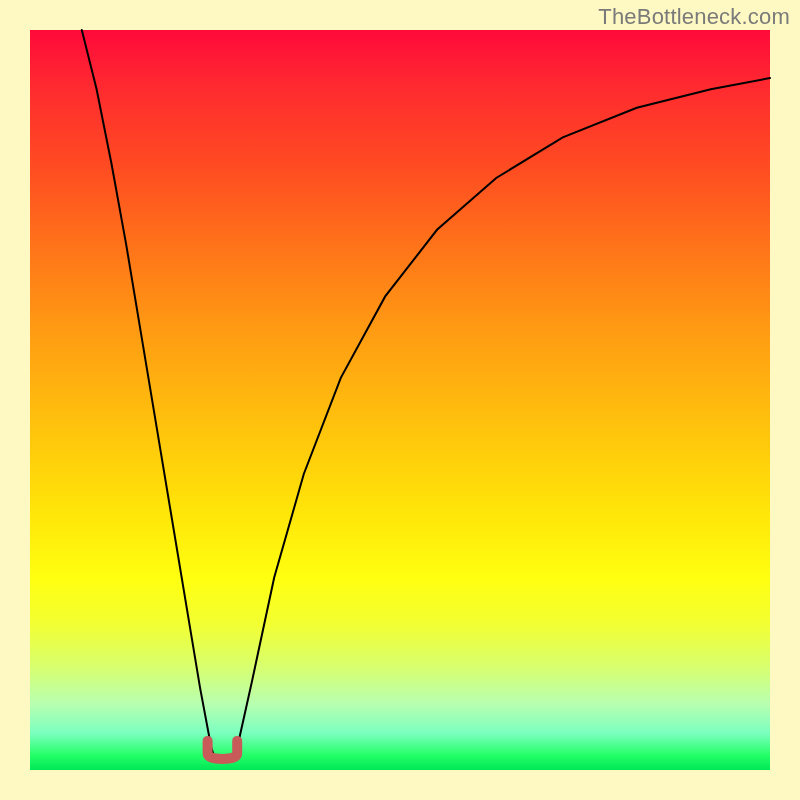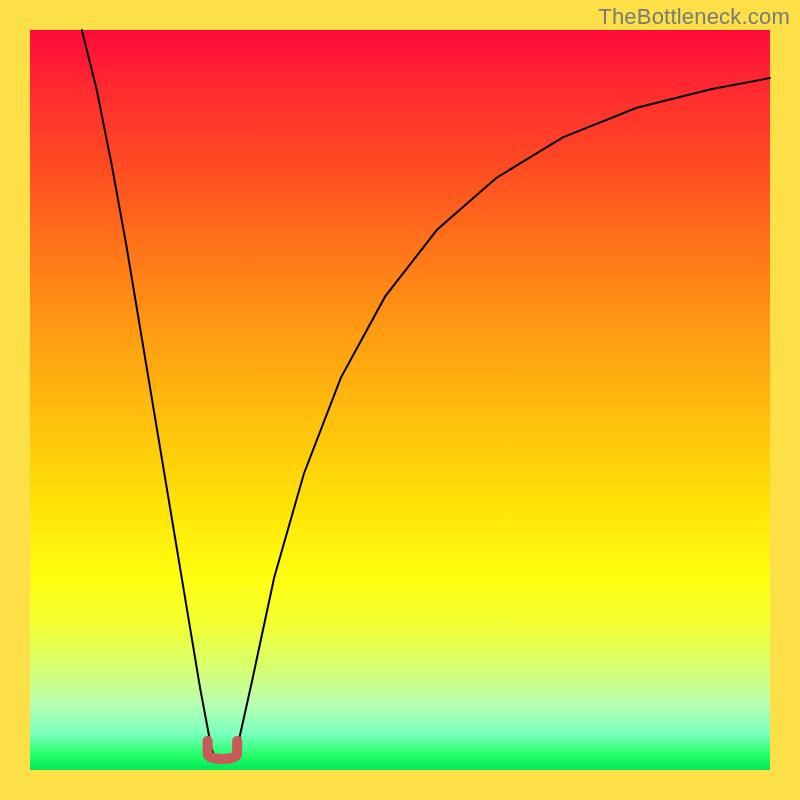--- a/index.html
+++ b/index.html
@@ -8,21 +8,21 @@
     width: 800px;
     height: 800px;
     background: #000;
     overflow: hidden;
     font-family: Arial, Helvetica, sans-serif;
   }
   .frame {
     position: relative;
     width: 800px;
     height: 800px;
-    background: #fde047;
+    background: #fef9c3;
   }
   .plot {
     position: absolute;
     left: 30px;
     top: 30px;
     width: 740px;
     height: 740px;
     background: linear-gradient(
       to bottom,
       #ff0a3a 0%,

